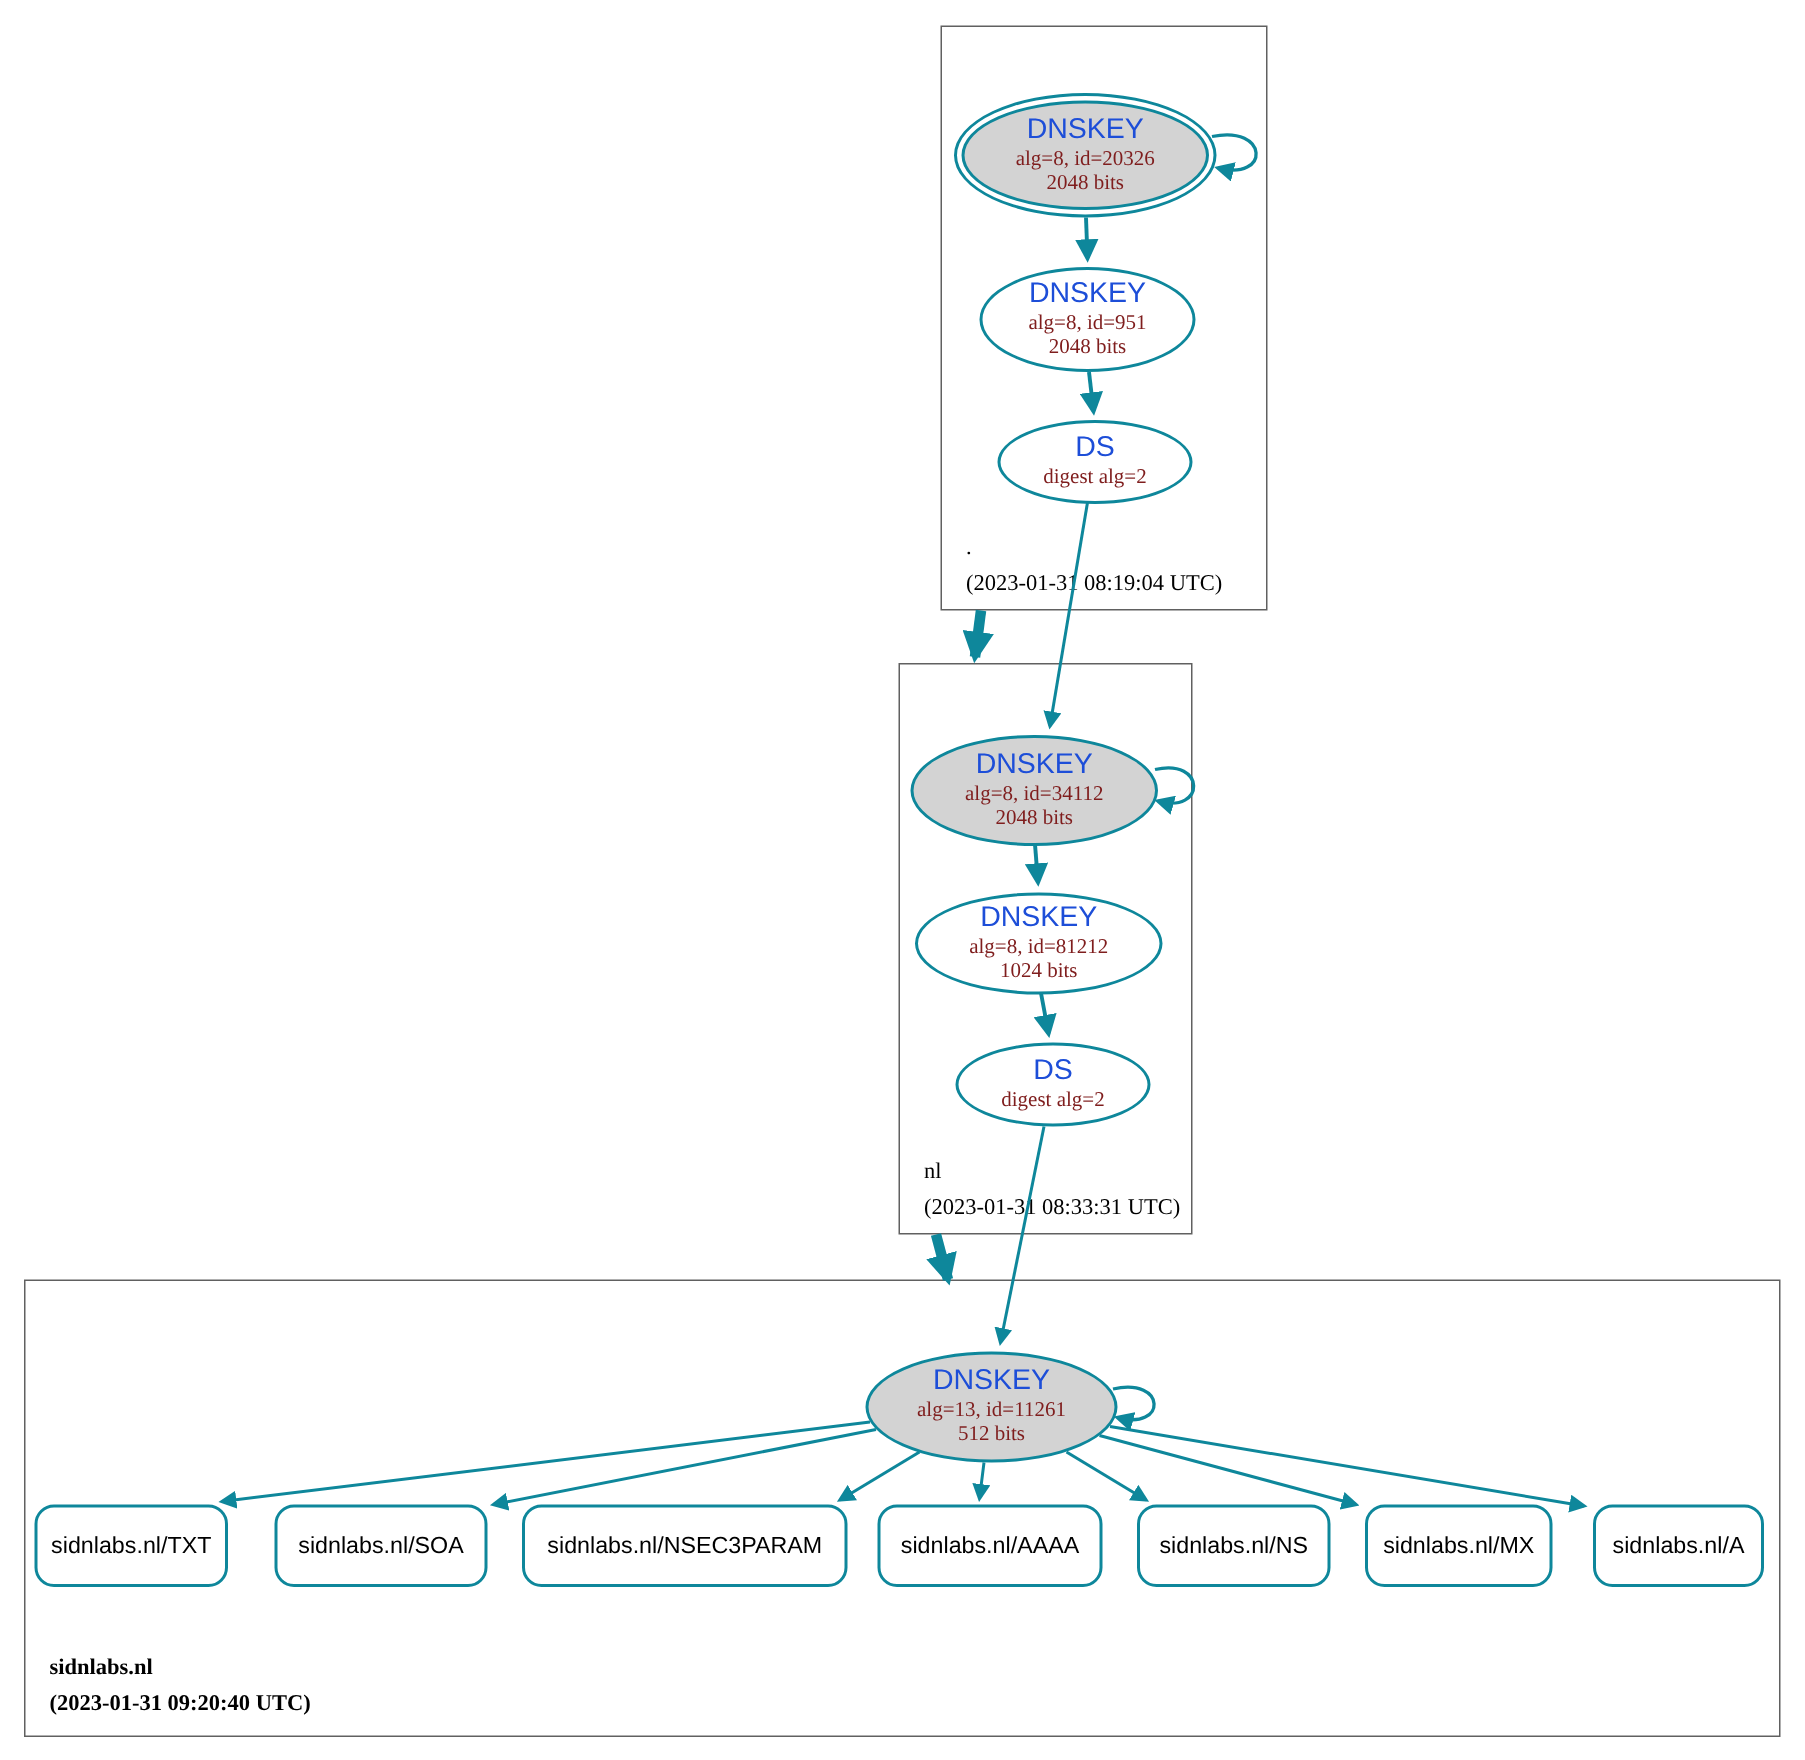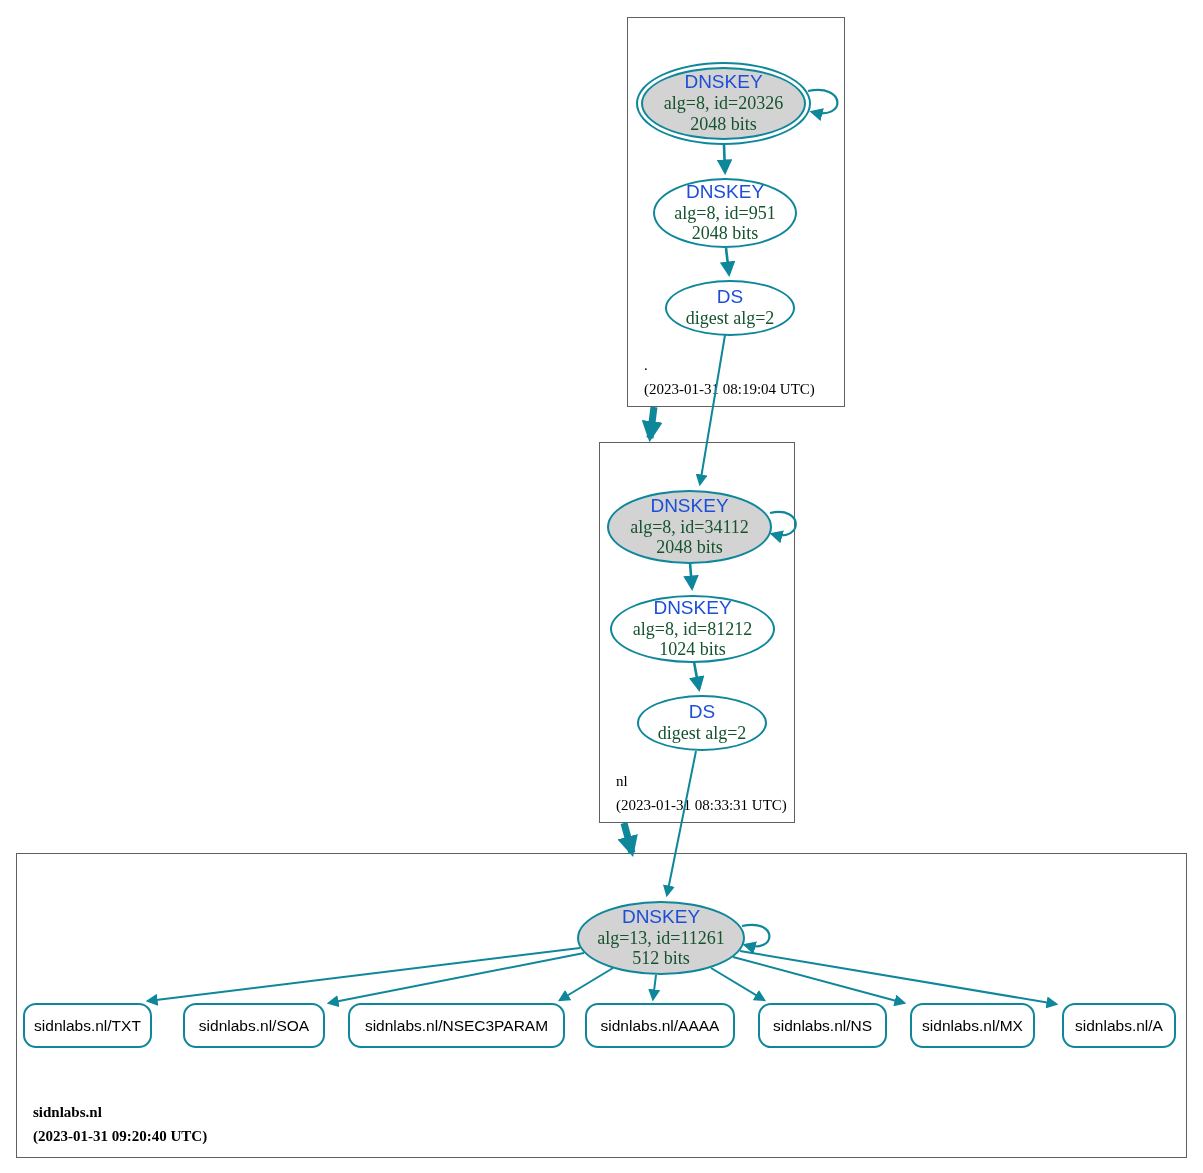--- a/index.html
+++ b/index.html
@@ -32,23 +32,23 @@
   }
   .ellipse{border:2.2px solid var(--teal);border-radius:50%;background:#ffffff;}
   .sep{background:var(--sepfill);border-width:2.6px;}
   .double{background:transparent;border-width:2px;}
   .inner-ring{
     position:absolute;inset:3px;border:2px solid var(--teal);
     border-radius:50%;background:var(--sepfill);
   }
   .node-text{position:relative;line-height:1.1;}
   .node-title{font-size:19px;color:#1d4ed8;}
-  .node-sub{font-family:"Liberation Serif",serif;font-size:18px;color:#14532d;margin-top:1px;}
+  .node-sub{font-family:"Liberation Serif",serif;font-size:14px;color:#7f1d1d;margin-top:1px;}
   .rrset{
-    position:absolute;top:1003px;height:45px;box-sizing:border-box;
+    position:absolute;top:1003px;height:55px;box-sizing:border-box;
     border:2px solid var(--teal);border-radius:13px;background:#ffffff;
     display:flex;align-items:center;justify-content:center;
     font-size:15.5px;color:#000;z-index:2;text-align:center;
   }
 </style>
 </head>
 <body>
 
 <div class="canvas">
 

